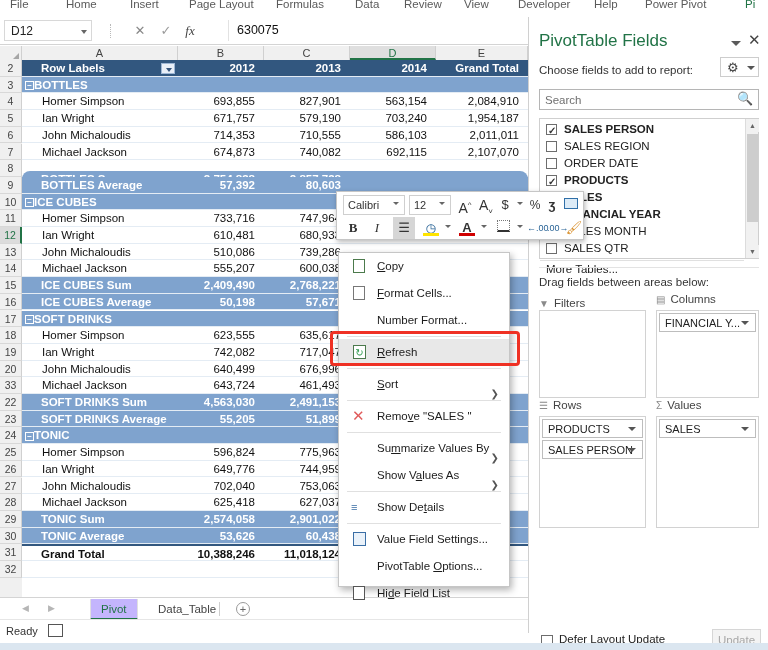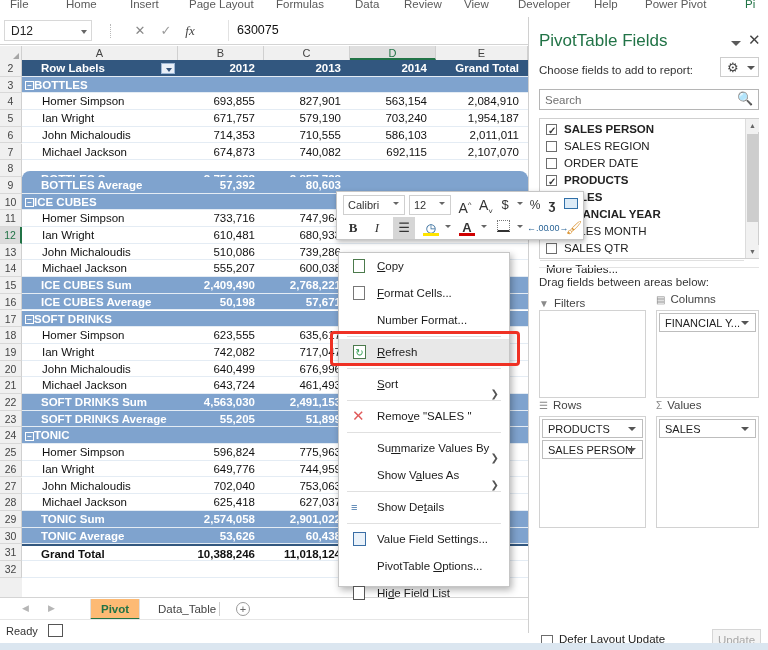--- a/index.html
+++ b/index.html
@@ -241,23 +241,23 @@
   
   #tabbar {
     position:absolute; left:0; top:597px; width:528px; height:22px;
     background:#ffffff; border-top:1px solid #d4d4d4;
   }
   .navarrow { position:absolute; top:5px; font-size:9px; color:#b6b6b6; }
   .sheet-tab {
     position:absolute; top:1px; height:21px; line-height:20px;
     font-size:11.5px; color:#444; padding:0 10px;
   }
-  .sheet-tab.active { color:#217346; font-weight:bold;
+  .sheet-tab.active { color:#217346; font-weight:normal;
     border-bottom:2px solid #217346; border-left:1px solid #e0e0e0;
-    border-right:1px solid #e0e0e0; background:#fdba74; }
+    border-right:1px solid #e0e0e0; background:#c4b5fd; }
   #tab-divider { position:absolute; left:219px; top:4px; width:1px; height:14px;
                  background:#cfcfcf; }
   #add-sheet { position:absolute; left:236px; top:4px; width:14px; height:14px;
                border:1px solid #9a9a9a; border-radius:50%; color:#666;
                font-size:11px; line-height:12px; text-align:center; }
   #statusbar {
     position:absolute; left:0; top:619px; width:528px; height:24px;
     background:#ffffff; border-top:1px solid #e6e6e6;
   }
   #status-text { position:absolute; left:6px; top:5px; font-size:11px; color:#333; }
@@ -320,21 +320,21 @@
         <div class="rowcell" style="top: 150.3px;">11</div>
         <div class="rowcell sel" style="top: 167px;">12</div>
         <div class="rowcell" style="top: 183.7px;">13</div>
         <div class="rowcell" style="top: 200.4px;">14</div>
         <div class="rowcell" style="top: 217.1px;">15</div>
         <div class="rowcell" style="top: 233.8px;">16</div>
         <div class="rowcell" style="top: 250.5px;">17</div>
         <div class="rowcell" style="top: 267.2px;">18</div>
         <div class="rowcell" style="top: 283.9px;">19</div>
         <div class="rowcell" style="top: 300.6px;">20</div>
-        <div class="rowcell" style="top: 317.3px;">21</div>
+        <div class="rowcell" style="top: 317.3px;">33</div>
         <div class="rowcell" style="top: 334px;">22</div>
         <div class="rowcell" style="top: 350.7px;">23</div>
         <div class="rowcell" style="top: 367.4px;">24</div>
         <div class="rowcell" style="top: 384.1px;">25</div>
         <div class="rowcell" style="top: 400.8px;">26</div>
         <div class="rowcell" style="top: 417.5px;">27</div>
         <div class="rowcell" style="top: 434.2px;">28</div>
         <div class="rowcell" style="top: 450.9px;">29</div>
         <div class="rowcell" style="top: 467.6px;">30</div>
         <div class="rowcell" style="top: 484.3px;">31</div>

